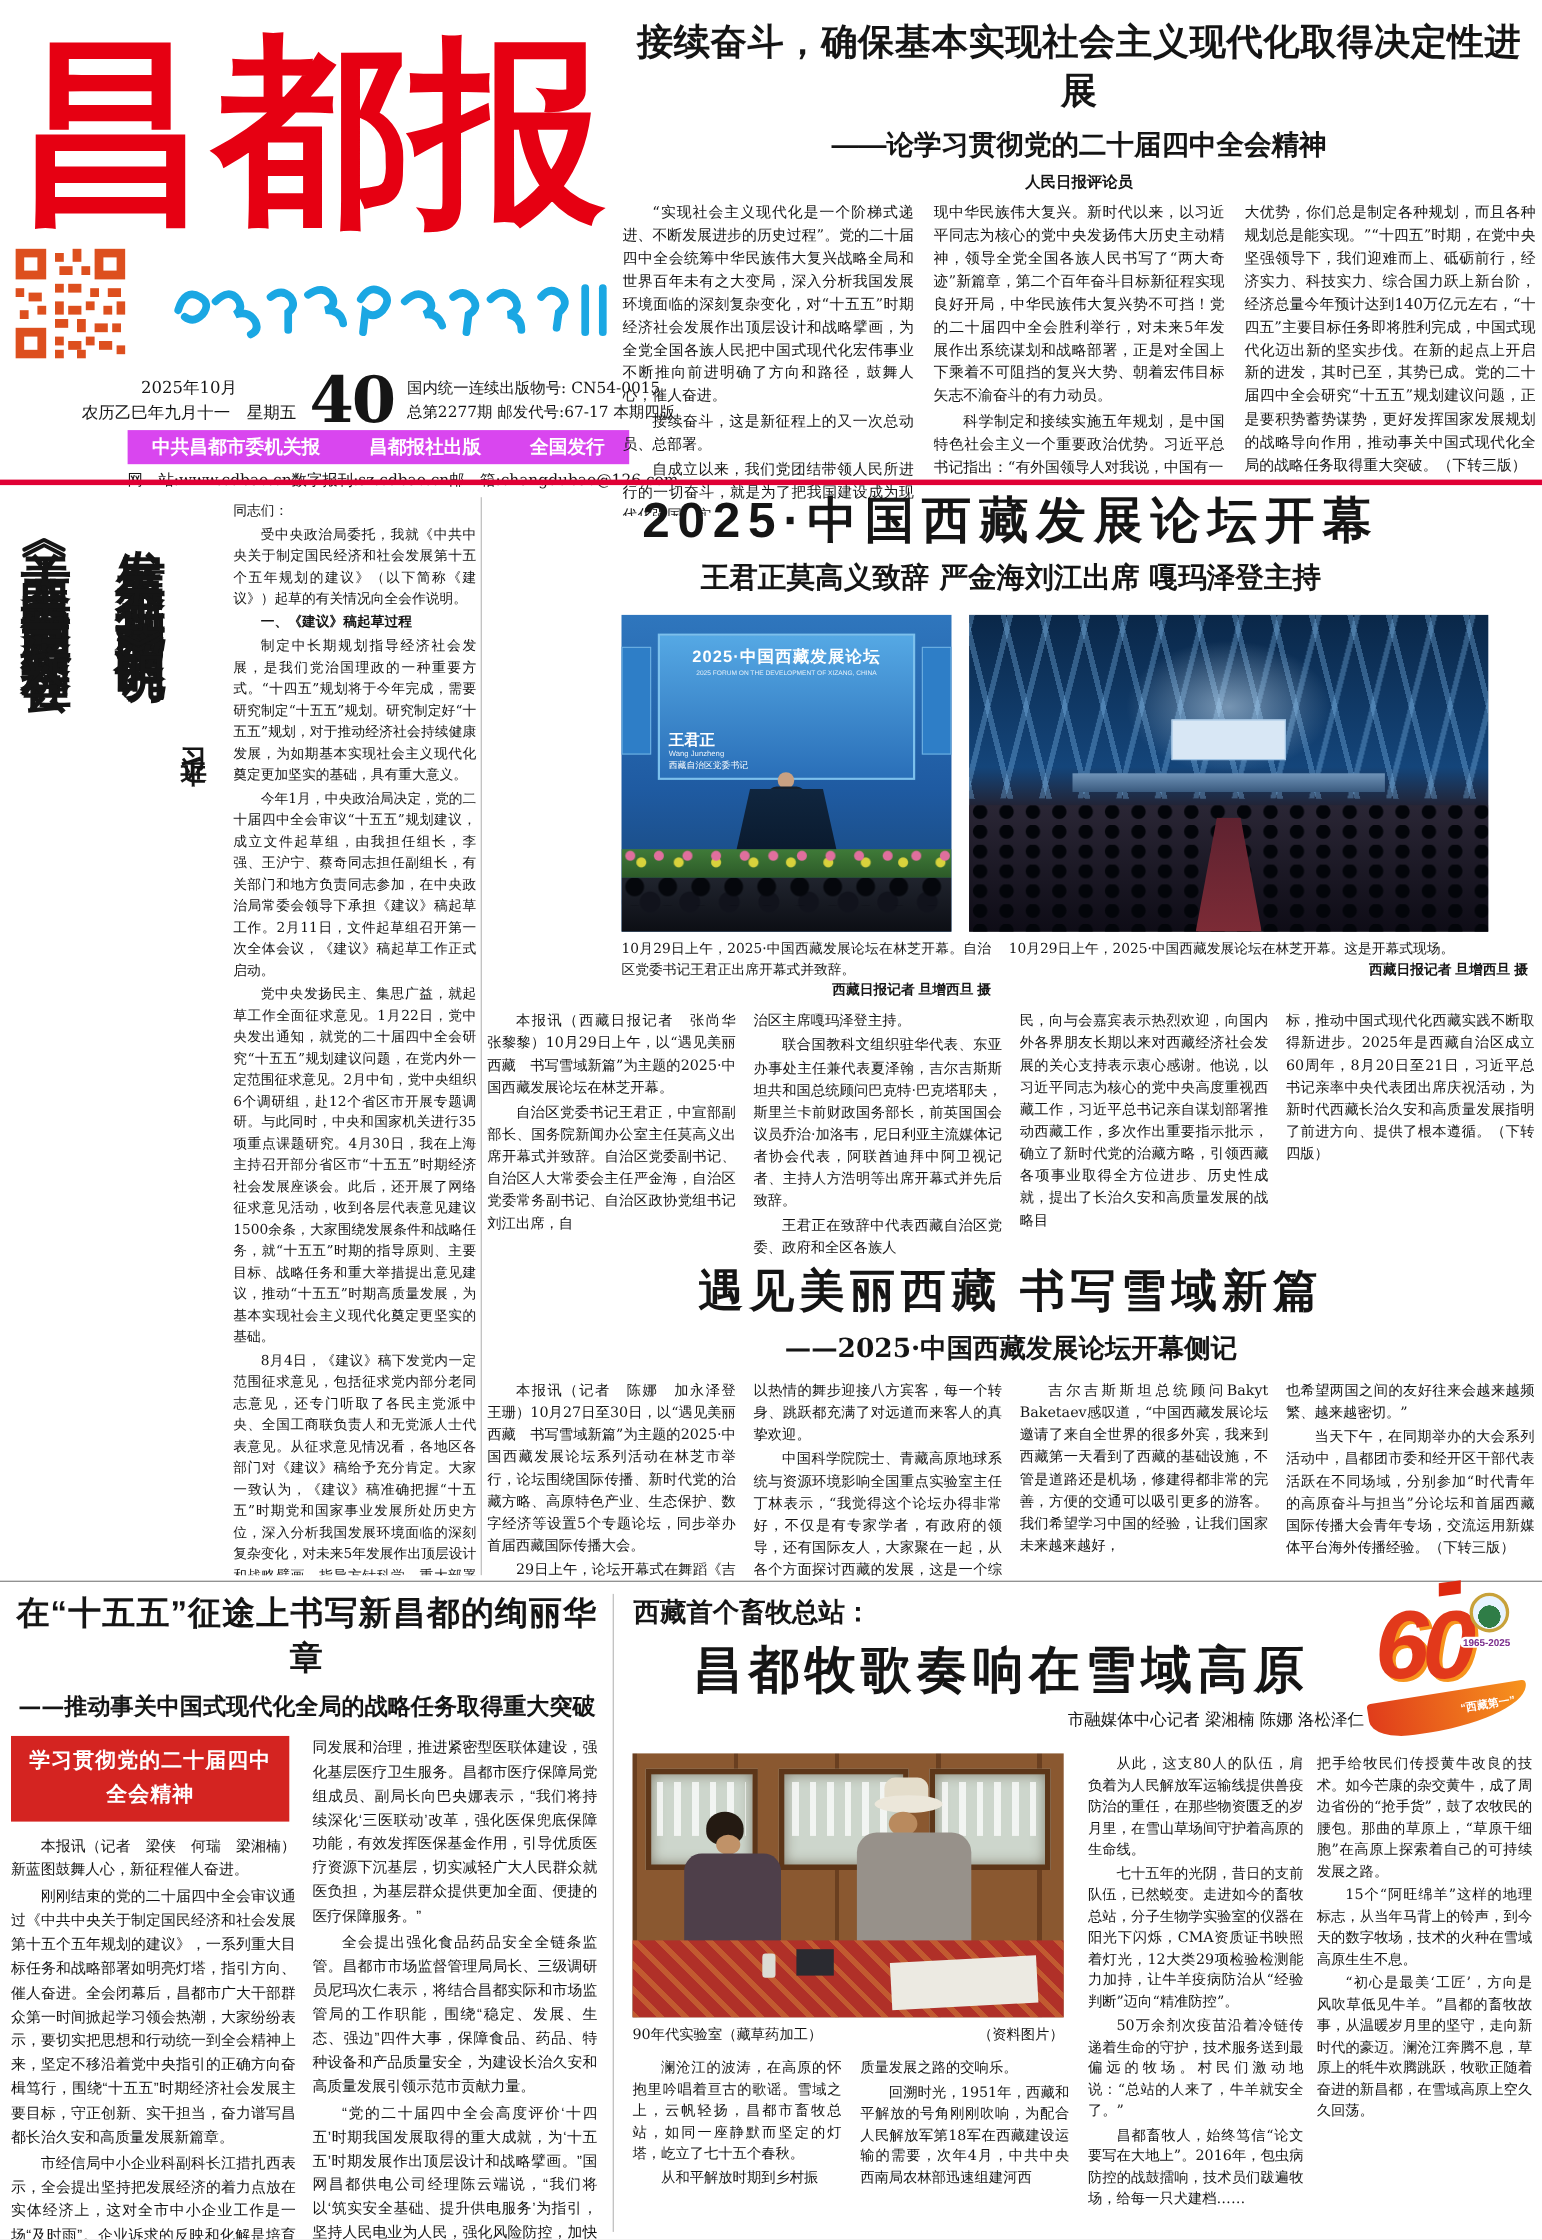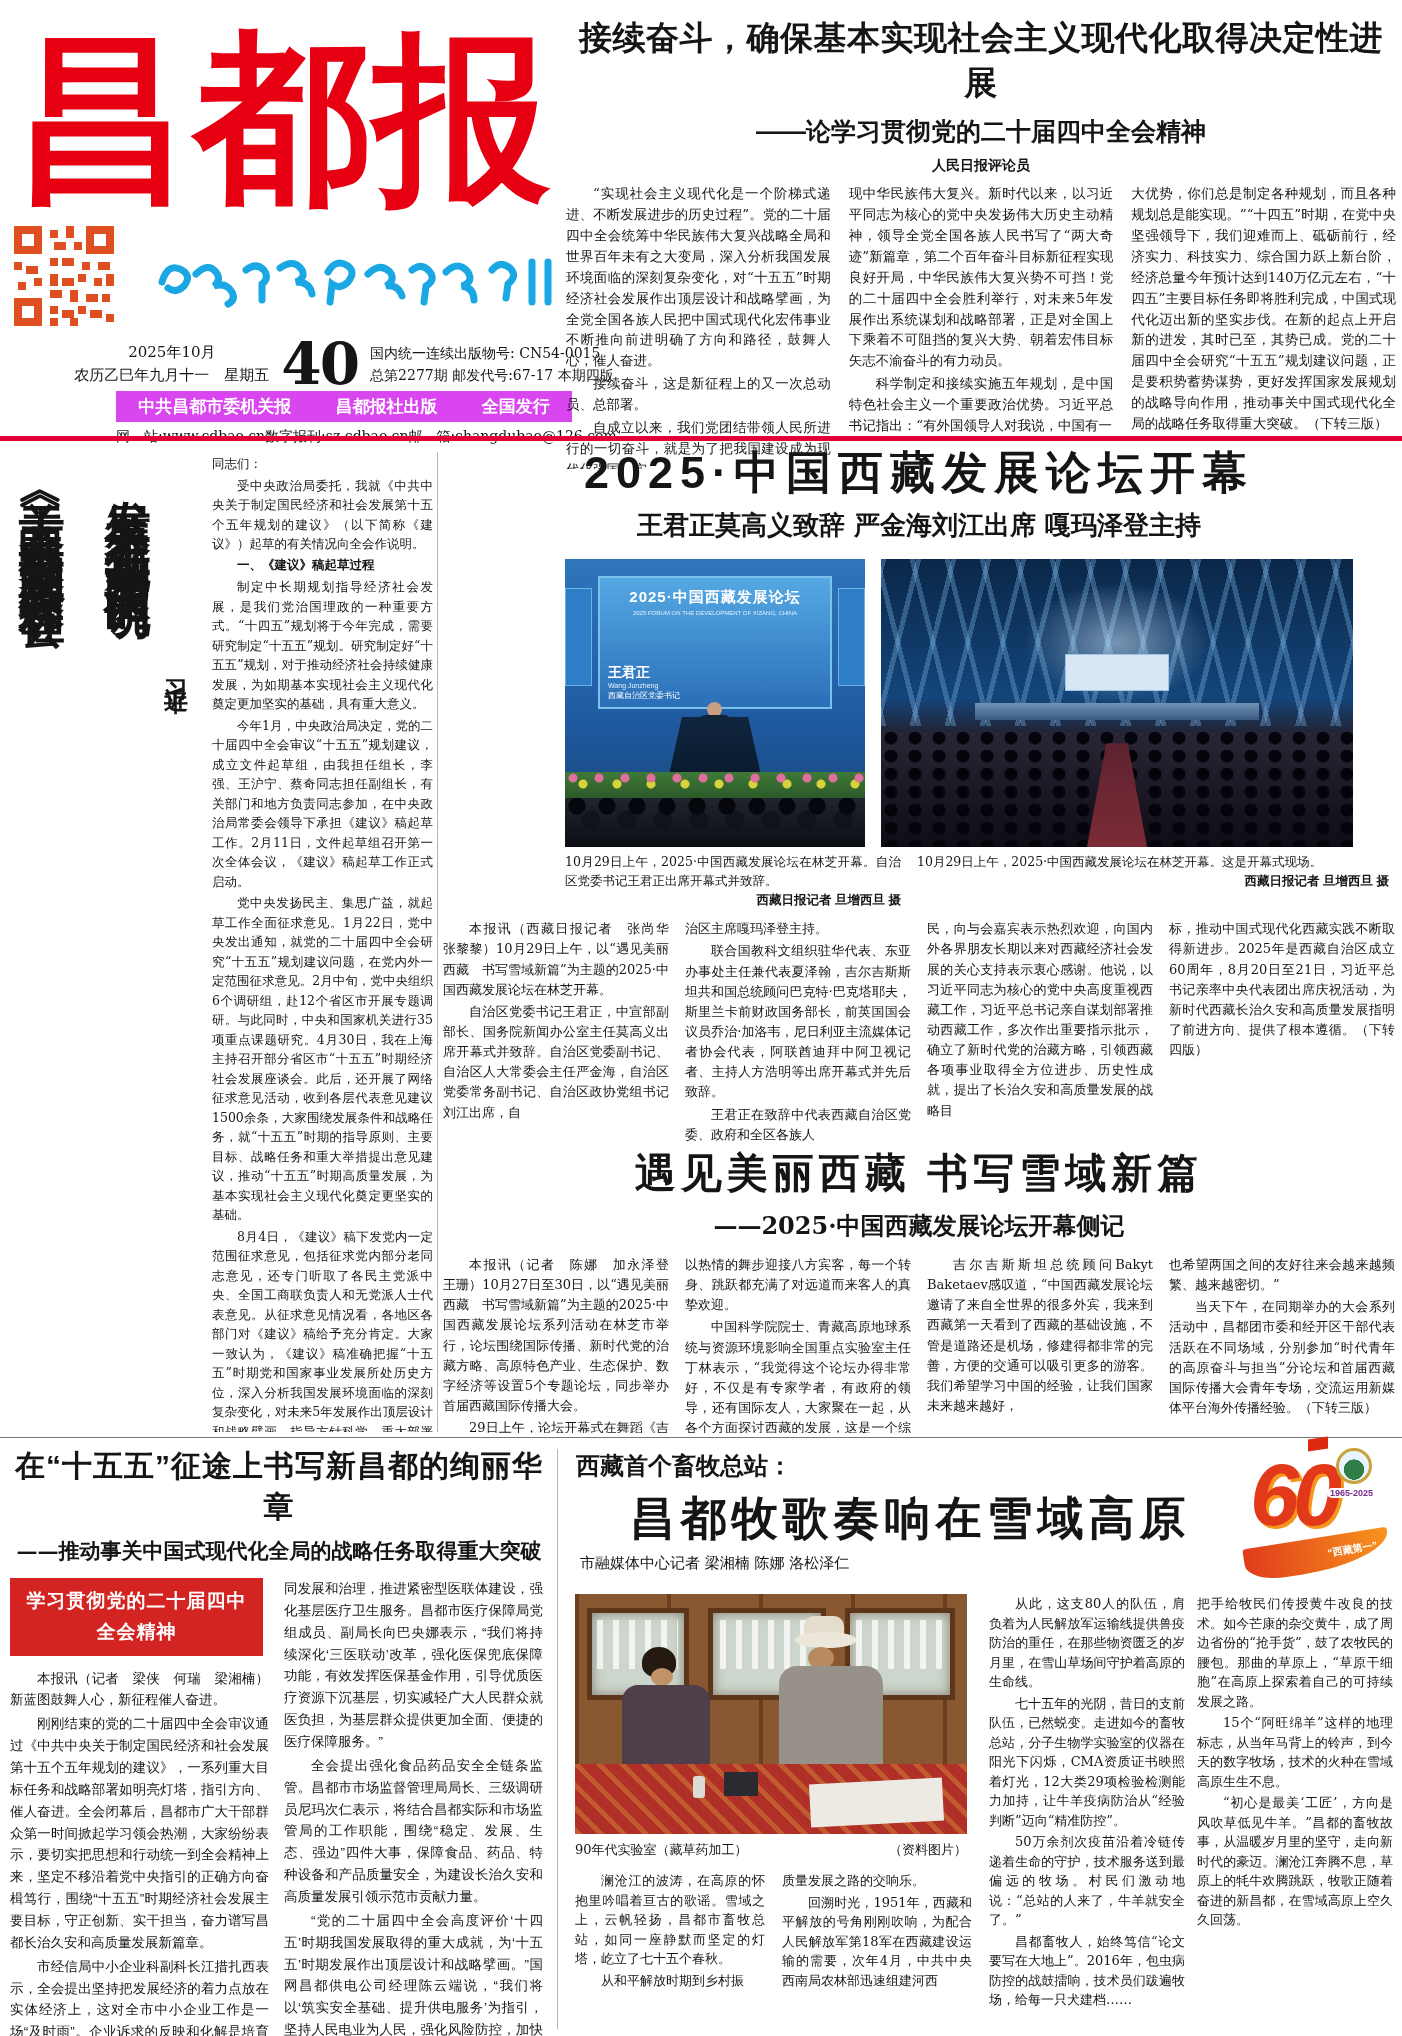--- a/index.html
+++ b/index.html
@@ -128,21 +128,21 @@
   .st-cols{display:flex;gap:15px;margin-top:13px;height:506px;font-size:13.5px;line-height:1.62}
   .st-cols .jcol{width:259px}
   .st-badge{display:block;background:#d42421;color:#fff;font-weight:bold;font-size:19px;
             padding:8px 10px;margin:0 6px 12px 0;text-align:center;letter-spacing:1px;text-indent:0}
 
   
   .pastoral{position:absolute;left:570px;top:1442px;width:828px;height:592px}
   .ps-kicker{position:absolute;left:6px;top:8px;font-size:24px;font-weight:900}
   .ps-h1{position:absolute;left:10px;top:46px;width:660px;text-align:center;font-size:46px;
          font-weight:900;font-family:"DejaVu Serif",serif;letter-spacing:5px}
-  .ps-by{position:absolute;left:10px;top:112px;width:660px;text-align:left;font-size:15px;
+  .ps-by{position:absolute;left:10px;top:112px;width:660px;text-align:right;font-size:15px;
          font-family:"DejaVu Serif",serif}
   .ps-photo{position:absolute;left:5px;top:152px;width:392px;height:240px}
   .ps-cap{position:absolute;left:5px;top:399px;width:392px;display:flex;justify-content:space-between;
           font-size:13px;font-family:"DejaVu Serif",serif}
   .ps-c1{position:absolute;left:5px;top:429px;width:190px;height:160px}
   .ps-c2{position:absolute;left:212px;top:429px;width:190px;height:160px}
   .ps-c3{position:absolute;left:419px;top:152px;width:196px;height:438px}
   .ps-c4{position:absolute;left:627px;top:152px;width:196px;height:438px}
   .ps-col{font-family:"DejaVu Serif",serif;font-size:13px;line-height:1.5}
 

